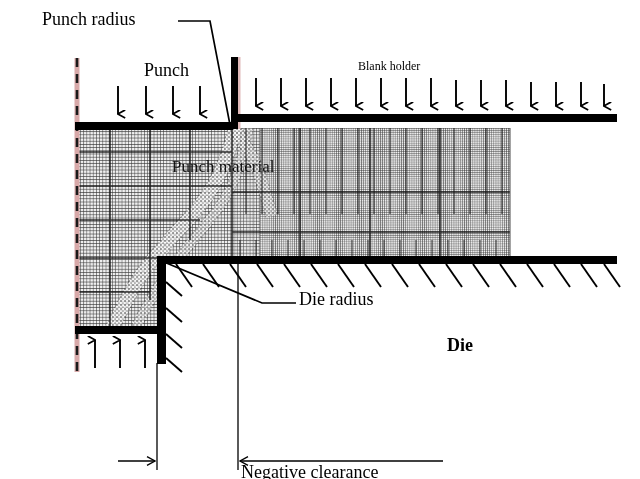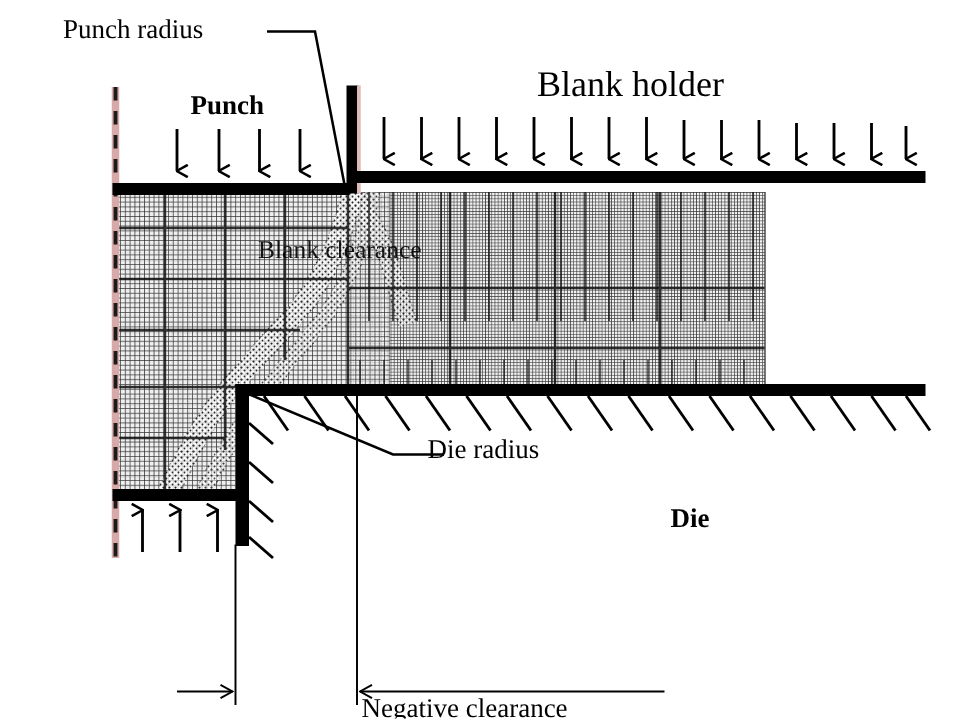--- a/index.html
+++ b/index.html
@@ -26,24 +26,24 @@
     top: 0;
   }
   .lbl {
     position: absolute;
     font-family: "Liberation Serif", "DejaVu Serif", serif;
     color: #000000;
     white-space: nowrap;
     line-height: 1;
   }
   .lbl-punch-radius { left: 42px;  top: 10px;  font-size: 18px; }
-  .lbl-punch        { left: 127px; top: 61px;  font-size: 18px; font-weight: bold; }
-  .lbl-blank-holder { left: 358px; top: 45px;  font-size: 24px; }
+  .lbl-punch        { left: 144px; top: 61px;  font-size: 18px; }
+  .lbl-blank-holder { left: 358px; top: 60px;  font-size: 12px; }
   .lbl-blank-mat    { left: 172px; top: 158px; font-size: 17px; color: #1a1a1a; mix-blend-mode: multiply; }
-  .lbl-die-radius   { left: 285px; top: 290px; font-size: 18px; }
+  .lbl-die-radius   { left: 299px; top: 290px; font-size: 18px; }
   .lbl-die          { left: 447px; top: 336px; font-size: 18px; font-weight: bold; }
   .lbl-counter      { left: 11px;  top: 370px; font-size: 18px; }
   .lbl-negclear     { left: 241px; top: 423px; font-size: 18px; margin-top: 40px; }
 </style>
 </head>
 <body>
 
 <div id="stage">
 
   <svg width="640" height="479" viewBox="0 0 640 479">
@@ -263,21 +263,21 @@
       <line x1="443" y1="461" x2="240" y2="461" stroke-width="1.4" marker-end="url(#dimArrow)"></line>
     </g>
   </svg>
 
   <div class="lbl lbl-punch-radius">Punch radius</div>
 
   <div class="lbl lbl-punch">Punch</div>
 
   <div class="lbl lbl-blank-holder">Blank holder</div>
 
-  <div class="lbl lbl-blank-mat">Blank clearance</div>
+  <div class="lbl lbl-blank-mat">Punch material</div>
 
   <div class="lbl lbl-die-radius">Die radius</div>
 
   <div class="lbl lbl-die">Die</div>
 
 
   <div class="lbl lbl-negclear">Negative clearance</div>
 
 </div>
 

